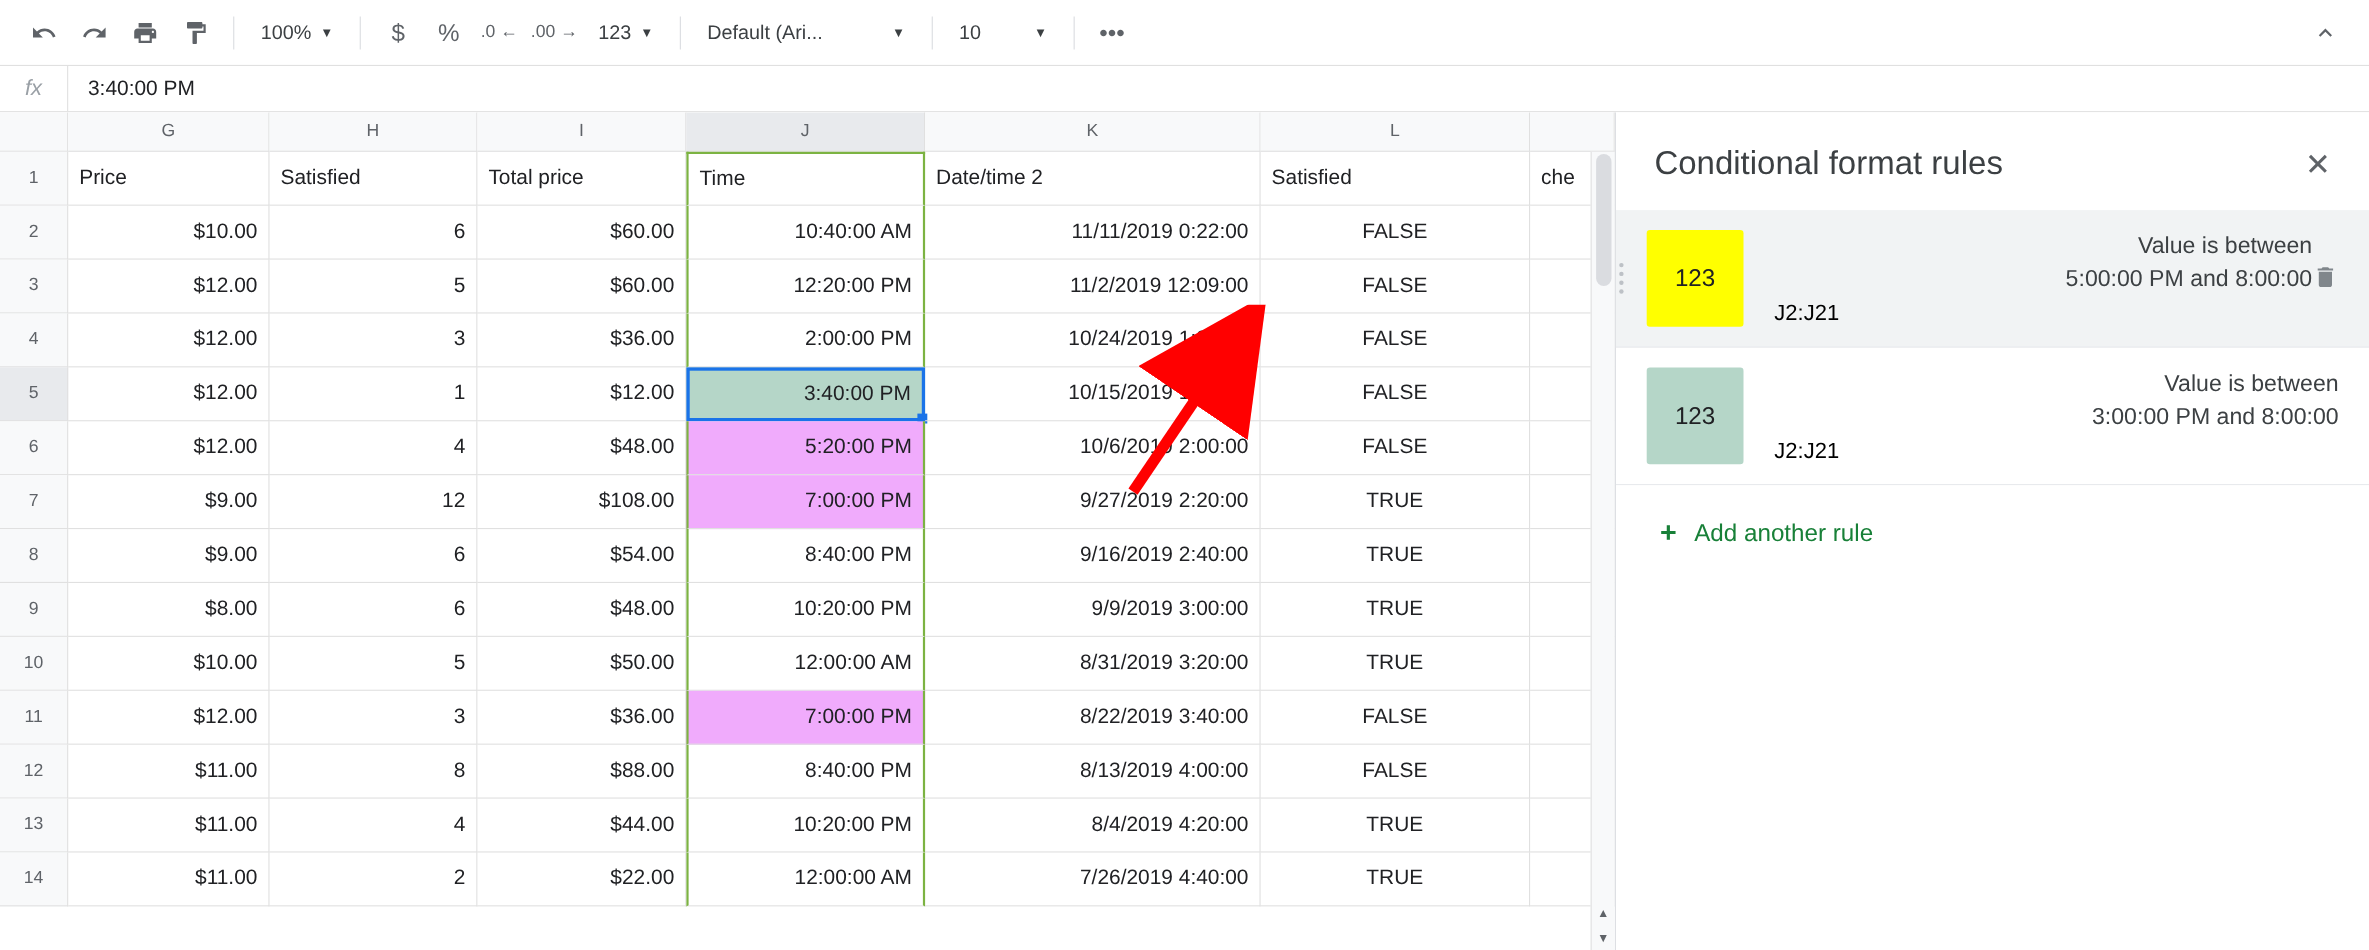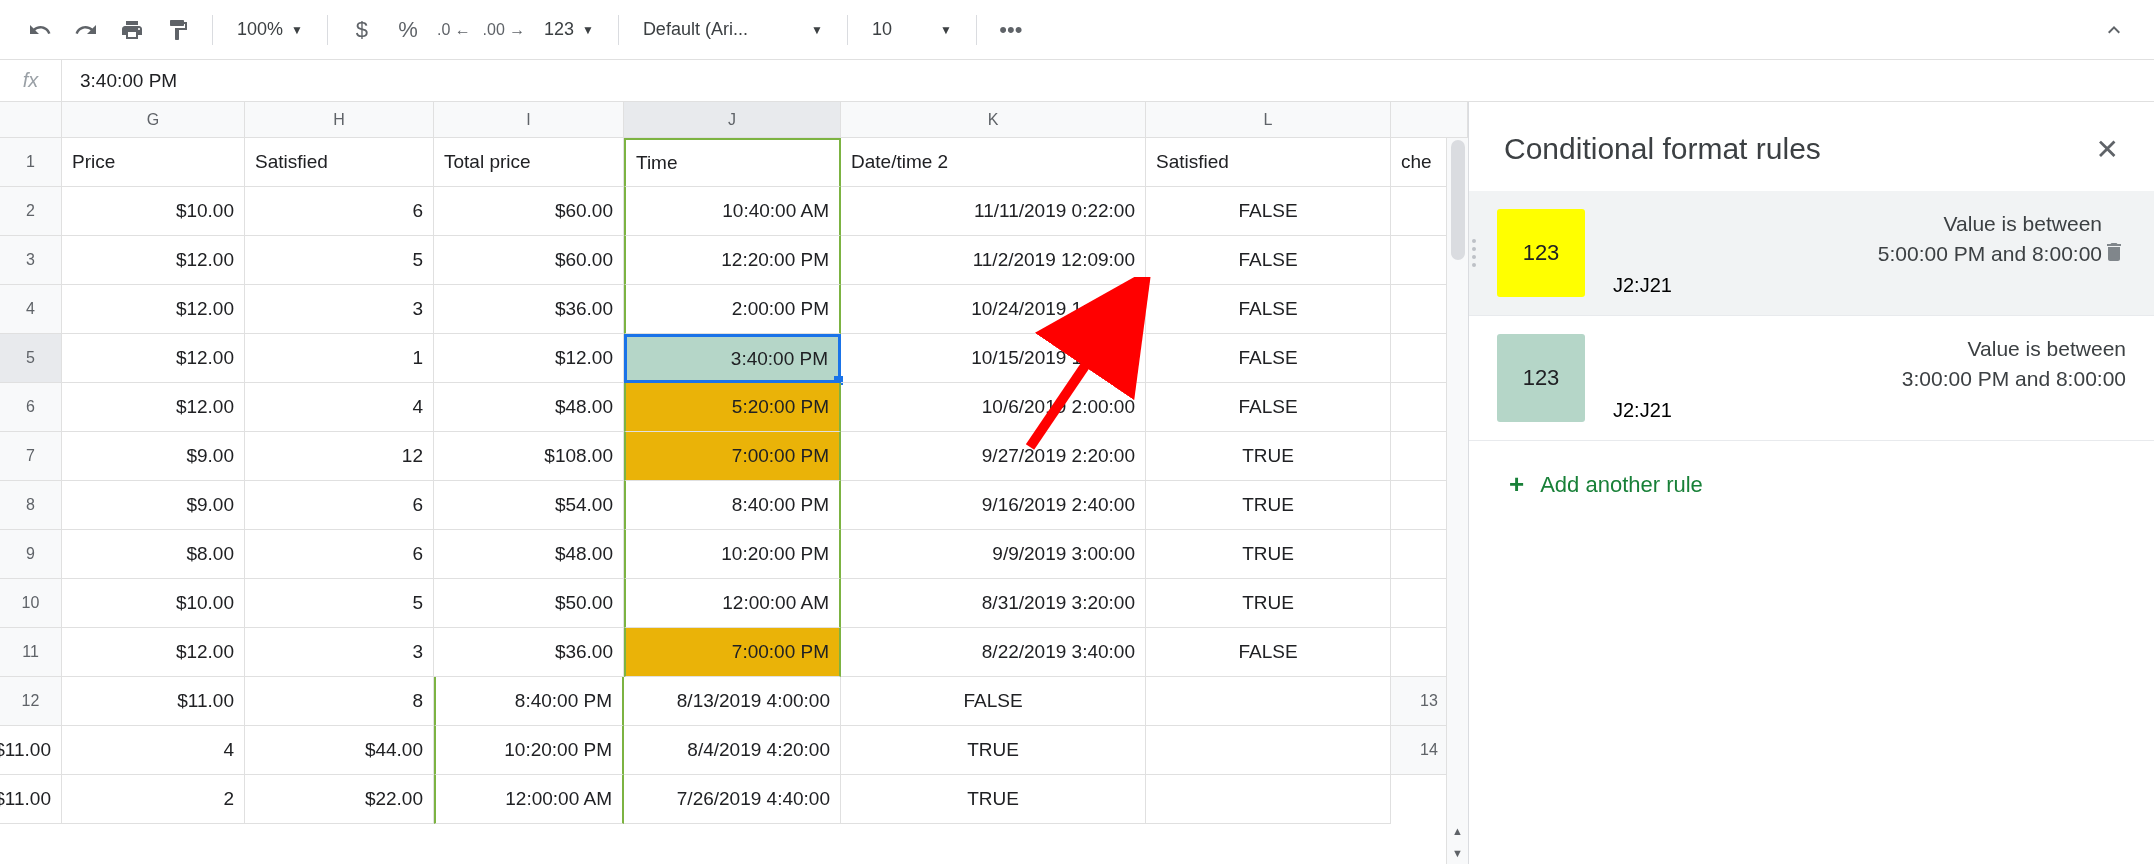--- a/index.html
+++ b/index.html
@@ -24,21 +24,21 @@
 .row-head { background: #f8f9fa; border: 1px solid #e0e0e0; border-top: none; border-left: none; display: flex; align-items: center; justify-content: center; font-size: 16px; color: #5f6368; height: 49px; }
 .row-head.active { background: #e8eaed; }
 .corner { background: #f8f9fa; border: 1px solid #e0e0e0; border-top: none; border-left: none; }
 .cell { border: 1px solid #e0e0e0; border-top: none; border-left: none; height: 49px; display: flex; align-items: center; padding: 0 10px; font-size: 19px; color: #202124; position: relative; }
 .cell.r { justify-content: flex-end; }
 .cell.c { justify-content: center; }
 .cell.hdr { font-weight: normal; }
 .j-col { border-left: 2px solid #7cb342; border-right: 2px solid #7cb342; }
 .j-top { border-top: 2px solid #7cb342; }
 .cell.sel { border: 3px solid #1a73e8 !important; background: #b5d6c8; }
-.cell.yellow { background: #eab308; }
+.cell.yellow { background: #f0abfc; }
 .cell.green { background: #b5d6c8; }
 .sel-handle { position: absolute; width: 9px; height: 9px; background: #1a73e8; bottom: -5px; right: -5px; }
 .scroll-track { position: absolute; right: 0; top: 36px; bottom: 0; width: 22px; background: #f8f9fa; border-left: 1px solid #e0e0e0; display: flex; flex-direction: column; align-items: center; }
 .scroll-thumb { width: 14px; height: 120px; background: #dadce0; border-radius: 7px; margin-top: 2px; }
 .scroll-arrow { width: 18px; height: 18px; margin: 2px 0; display: flex; align-items: center; justify-content: center; color: #5f6368; font-size: 11px; }
 .sidebar { width: 686px; border-left: 1px solid #dadce0; display: flex; flex-direction: column; background: #fff; }
 .sb-header { display: flex; align-items: center; padding: 30px 35px 25px 35px; }
 .sb-title { font-size: 30px; color: #3c4043; flex: 1; }
 .sb-close { font-size: 28px; color: #5f6368; cursor: pointer; }
 .rule { display: flex; align-items: center; padding: 18px 28px; border-bottom: 1px solid #e8eaed; cursor: pointer; position: relative; }
@@ -216,20 +216,21 @@
           <div class="cell r">$12.00</div>
           <div class="cell r">3</div>
           <div class="cell r">$36.00</div>
           <div class="cell r j-col yellow">7:00:00 PM</div>
           <div class="cell r">8/22/2019 3:40:00</div>
           <div class="cell c">FALSE</div>
           <div class="cell"></div>
           <div class="row-head">12</div>
           <div class="cell r">$11.00</div>
           <div class="cell r">8</div>
+          <div class="cell r">$88.00</div>
           <div class="cell r j-col">8:40:00 PM</div>
           <div class="cell r">8/13/2019 4:00:00</div>
           <div class="cell c">FALSE</div>
           <div class="cell"></div>
           <div class="row-head">13</div>
           <div class="cell r">$11.00</div>
           <div class="cell r">4</div>
           <div class="cell r">$44.00</div>
           <div class="cell r j-col">10:20:00 PM</div>
           <div class="cell r">8/4/2019 4:20:00</div>

